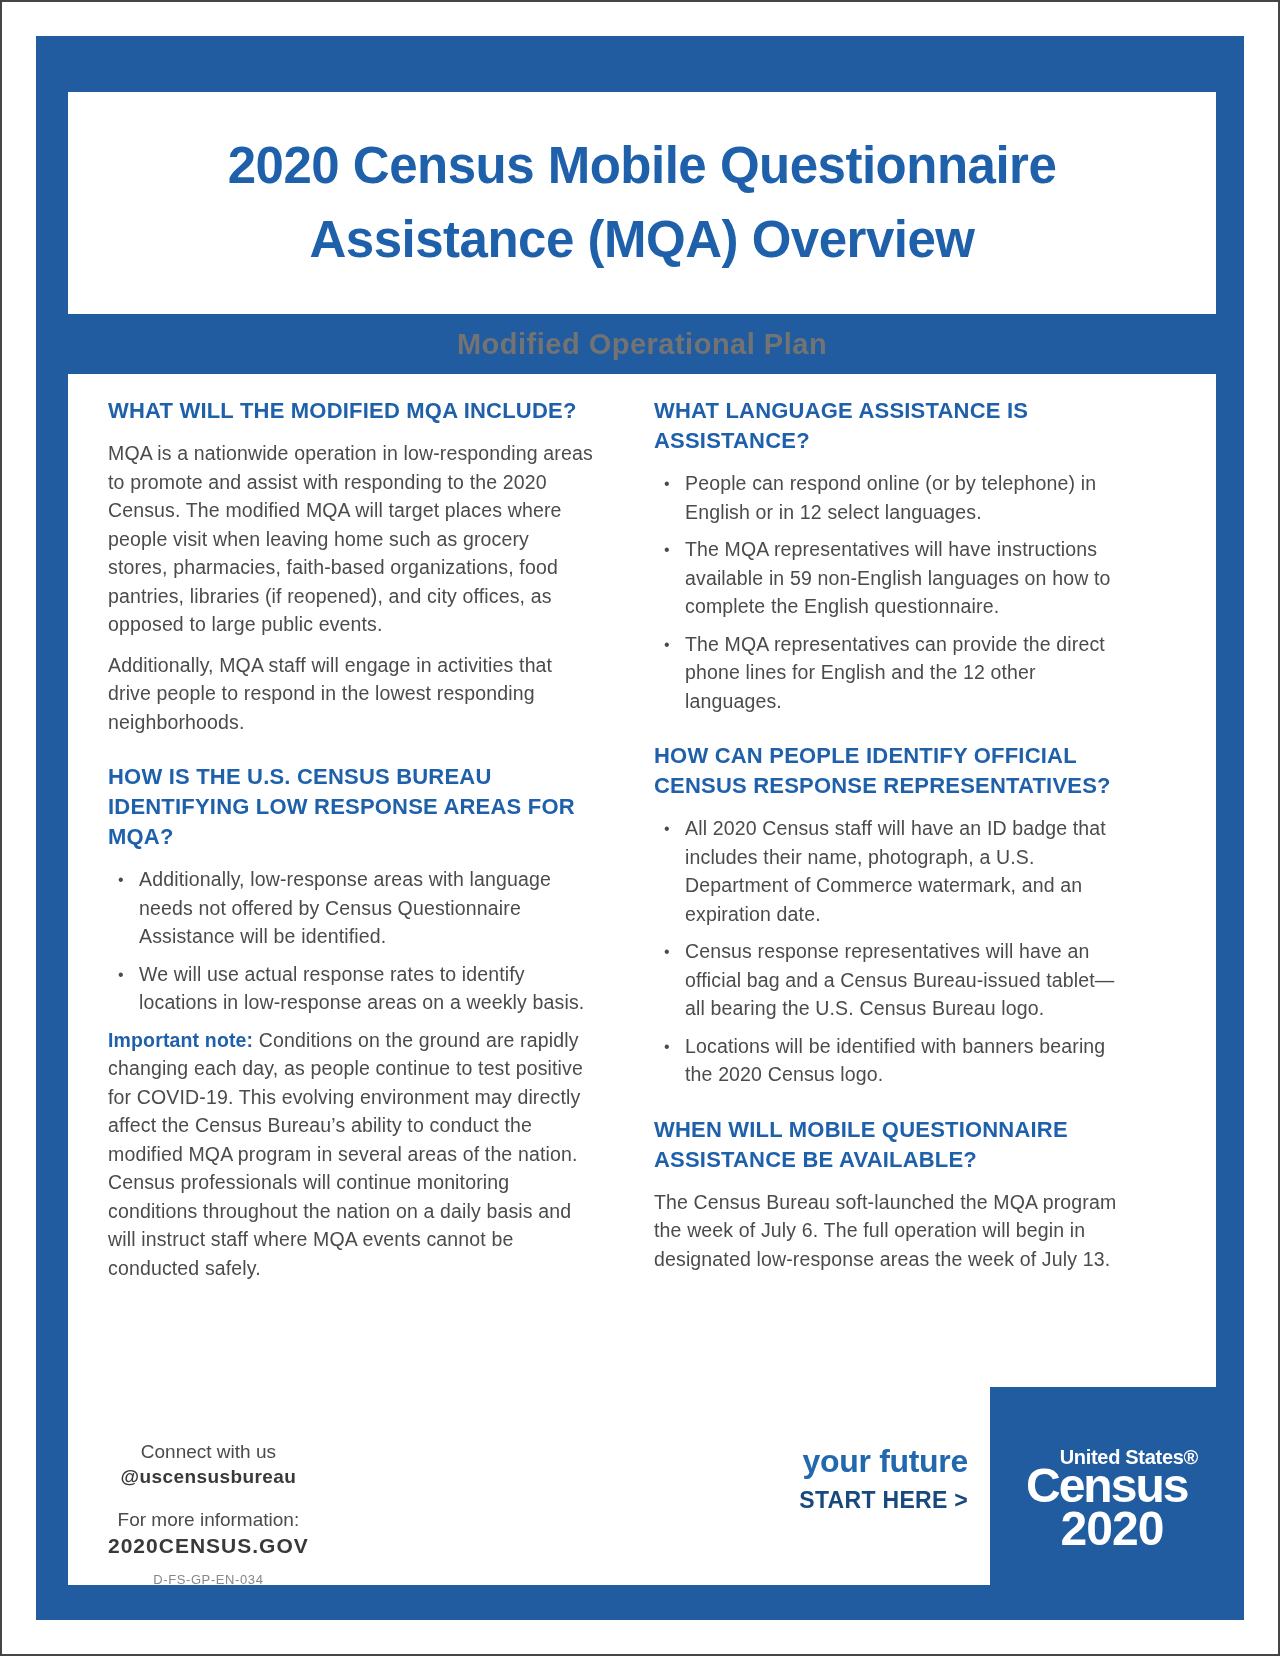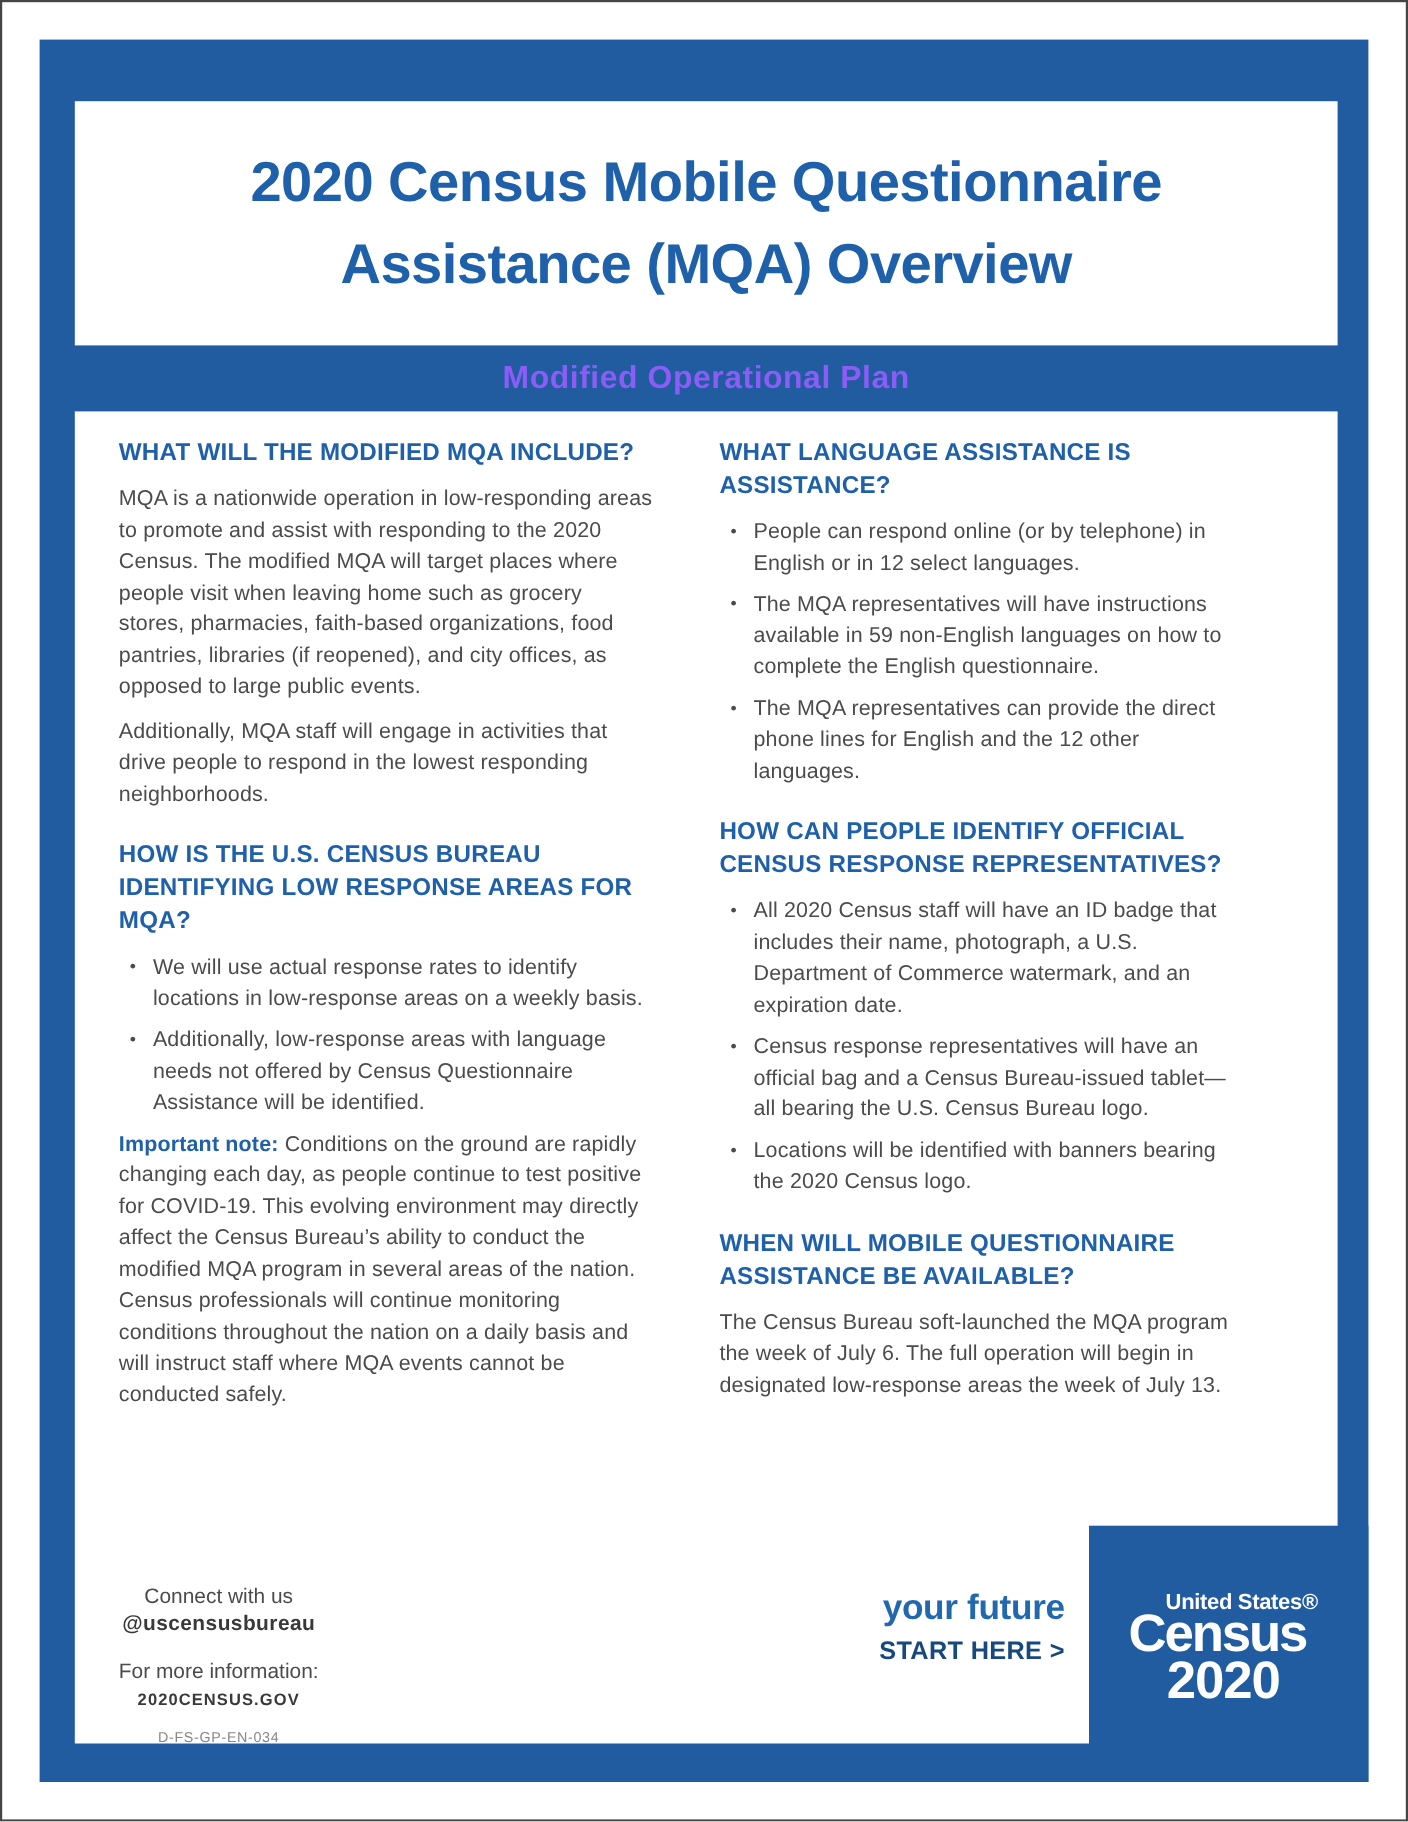--- a/index.html
+++ b/index.html
@@ -13,42 +13,42 @@
 
   .title-box {
     position:absolute; left:66px; top:90px; width:1148px; height:222px; background:#fff; z-index:2;
     display:flex; flex-direction:column; justify-content:center; align-items:center;
   }
   .title-line { font-size:51px; font-weight:bold; color:#1F60AB; line-height:74px; letter-spacing:-0.5px; }
 
   .band {
     position:absolute; left:66px; top:312px; width:1148px; height:60px; z-index:2;
     display:flex; align-items:center; justify-content:center;
-    color:#8b5cf6; font-size:29px; font-weight:bold; letter-spacing:0.5px;
+    color:#737373; font-size:29px; font-weight:bold; letter-spacing:0.5px;
   }
 
   .content-box { position:absolute; left:66px; top:372px; width:1148px; height:1211px; background:#fff; z-index:2; }
 
   .col { position:absolute; top:22px; font-size:19.5px; line-height:28.5px; color:#4B4A4D; letter-spacing:0.15px; }
   .col-left  { left:40px;  width:486px; }
   .col-right { left:586px; width:480px; }
 
   .sec-heading { color:#1F60AB; font-size:22px; line-height:30px; font-weight:bold; margin:26px 0 13px 0; letter-spacing:0.2px; }
   .sec-heading.first { margin-top:0; }
   .col p { margin:0 0 12px 0; }
   .col ul { list-style:none; margin:0 0 8px 0; padding:0; }
   .col li { position:relative; padding-left:31px; margin:0 0 9px 0; }
   .col li::before { content:"•"; position:absolute; left:10px; top:1px; font-size:16px; color:#4B4A4D; }
   .note { margin-top:14px; }
   .note-label { color:#1F60AB; font-weight:bold; }
 
   .connect-block { position:absolute; left:106px; top:1437px; z-index:3; color:#4B4A4D; font-size:19px; line-height:25px;text-align:center; }
   .handle { font-weight:bold; color:#39383A; letter-spacing:0.4px; }
   .info-label { margin-top:18px; }
-  .info-url { font-weight:bold; font-size:15px; color:#39383A; letter-spacing:1px; line-height:27px; }
+  .info-url { font-weight:bold; font-size:21px; color:#39383A; letter-spacing:1px; line-height:27px; }
   .doc-code { margin-top:8px; font-size:13px; color:#87868A; letter-spacing:0.6px; }
 
   .tagline-block { position:absolute; left:700px; top:1443px; width:266px; text-align:right; z-index:3; }
   .tag-line { font-size:32px; font-weight:bold; color:#2268AE; line-height:33px; letter-spacing:-0.3px; }
   .tag-cta  { font-size:23px; font-weight:bold; color:#17497F; margin-top:9px; letter-spacing:0.3px; }
 
   .logo-block { position:absolute; left:988px; top:1385px; width:254px; height:233px; background:#205C9F; z-index:3; }
   .census-logo { position:absolute; left:36px; top:60px; width:172px; color:#fff; }
   .logo-us { display:block; text-align:right; font-size:20px; font-weight:bold; letter-spacing:-0.3px; line-height:20px; }
   .logo-census { display:block; font-size:48px; font-weight:bold; line-height:42px; letter-spacing:-2px; margin-top:-2px; }
@@ -71,22 +71,22 @@
 
   <div class="content-box">
 
     <div class="col col-left">
       <div class="sec-heading first">WHAT WILL THE MODIFIED MQA INCLUDE?</div>
       <p>MQA is a nationwide operation in low-responding areas to promote and assist with responding to the 2020 Census. The modified MQA will target places where people visit when leaving home such as grocery stores, pharmacies, faith-based organizations, food pantries, libraries (if reopened), and city offices, as opposed to large public events.</p>
       <p>Additionally, MQA staff will engage in activities that drive people to respond in the lowest responding neighborhoods.</p>
 
       <div class="sec-heading">HOW IS THE U.S. CENSUS BUREAU IDENTIFYING LOW RESPONSE AREAS FOR MQA?</div>
       <ul>
+        <li>Additionally, low-response areas with language needs not offered by Census Questionnaire Assistance will be identified.</li>
         <li>We will use actual response rates to identify locations in low-response areas on a weekly basis.</li>
-        <li>Additionally, low-response areas with language needs not offered by Census Questionnaire Assistance will be identified.</li>
       </ul>
 
       <p class="note"><span class="note-label">Important note:</span> <span>Conditions on the ground are rapidly changing each day, as people continue to test positive for COVID-19. This evolving environment may directly affect the Census Bureau’s ability to conduct the modified MQA program in several areas of the nation. Census professionals will continue monitoring conditions throughout the nation on a daily basis and will instruct staff where MQA events cannot be conducted safely.</span></p>
     </div>
 
     <div class="col col-right">
       <div class="sec-heading first">WHAT LANGUAGE ASSISTANCE IS ASSISTANCE?</div>
       <ul>
         <li>People can respond online (or by telephone) in English or in 12 select languages.</li>
         <li>The MQA representatives will have instructions available in 59 non-English languages on how to complete the English questionnaire.</li>

